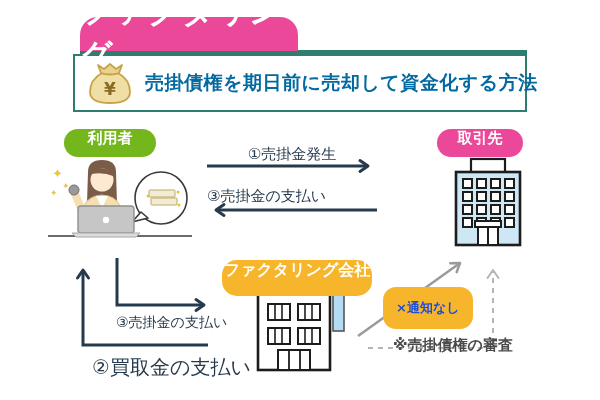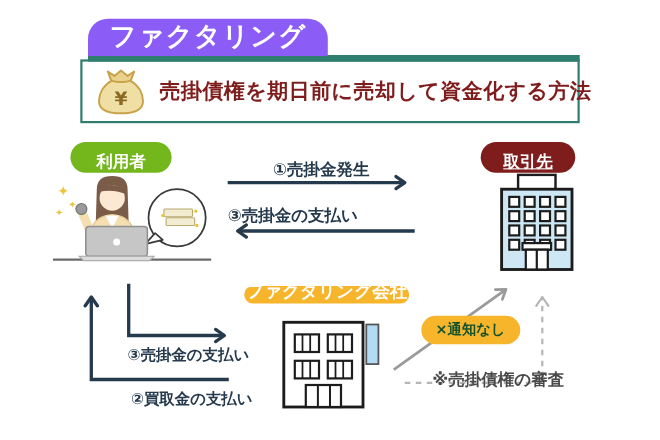--- a/index.html
+++ b/index.html
@@ -3,48 +3,48 @@
 <meta charset="utf-8">
 <style>
   html,body{margin:0;padding:0;background:#fff;}
   #canvas{
     position:relative;width:600px;height:400px;background:#ffffff;overflow:hidden;
     font-family:"DejaVu Sans","Liberation Sans",sans-serif;
   }
   .abs{position:absolute;}
   
   .banner-tab{
-    left:80px;top:17px;width:218px;height:34px;background:#8b5cf6;
-    border-radius:18px 18px 0 0;display:flex;align-items:flex-start;justify-content:center;
-    color:#fff;font-size:24px;font-weight:700;letter-spacing:1px;z-index:3;
+    left:80px;top:17px;width:218px;height:34px;background:#ec4899;
+    border-radius:18px 18px 0 0;display:flex;align-items:center;justify-content:center;
+    color:#fff;font-size:32px;font-weight:700;letter-spacing:1px;z-index:3;
   }
   .banner-underline{left:80px;top:50px;width:447px;height:6px;background:#2E7D6E;z-index:2;}
   .subtitle-box{
     left:73px;top:54px;width:454px;height:58px;background:#fff;
     border:2px solid #2E7D6E;box-sizing:border-box;display:flex;align-items:center;
     gap:10px;padding:0 10px;z-index:1;
   }
-  .subtitle-text{font-size:19px;font-weight:700;color:#7f1d1d;letter-spacing:0.5px;white-space:nowrap;}
+  .subtitle-text{font-size:19px;font-weight:700;color:#0369a1;letter-spacing:0.5px;white-space:nowrap;}
   
   .pill{
-    border-radius:15px;color:#fff;font-weight:700;display:flex;align-items:flex-end;
+    border-radius:15px;color:#fff;font-weight:700;display:flex;align-items:flex-start;
     justify-content:center;z-index:4;white-space:nowrap;
   }
   .pill-user{left:64px;top:129px;width:92px;height:28px;background:#73B71C;font-size:15px;}
-  .pill-client{left:437px;top:129px;width:86px;height:28px;background:#7f1d1d;font-size:15px;text-decoration:underline;}
-  .pill-factor{left:222px;top:260px;width:150px;height:16px;background:#F7B52C;font-size:16px;}
+  .pill-client{left:437px;top:129px;width:86px;height:28px;background:#ec4899;font-size:15px;}
+  .pill-factor{left:222px;top:260px;width:150px;height:36px;background:#F7B52C;font-size:16px;}
   
-  .flow-label{color:#263A4D;font-weight:700;font-size:15px;white-space:nowrap;z-index:4;}
+  .flow-label{color:#263A4D;font-weight:400;font-size:15px;white-space:nowrap;z-index:4;}
   .flow1{left:207px;top:145px;width:170px;text-align:center;}
   .flow3{left:207px;top:187px;width:170px;text-align:left;}
   .flow4{left:116px;top:314px;font-size:14px;}
-  .flow2{left:92px;top:354px;font-size:14px;margin-left:27px;}
+  .flow2{left:92px;top:354px;font-size:20px;}
   .badge{
-    left:383px;top:287px;height:26px;padding:0 13px;background:#F7B52C;border-radius:13px;
-    color:#14532d;font-weight:700;font-size:13px;display:flex;align-items:center;z-index:5;white-space:nowrap;
+    left:383px;top:287px;height:42px;padding:0 13px;background:#F7B52C;border-radius:13px;
+    color:#1d4ed8;font-weight:700;font-size:13px;display:flex;align-items:center;z-index:5;white-space:nowrap;
   }
   .review-note{left:393px;top:336px;color:#4a4a4a;font-weight:700;font-size:15px;white-space:nowrap;z-index:4;}
   svg{display:block;}
 </style>
 </head>
 <body>
 
 <div id="canvas">
 
   <div class="abs banner-tab">

